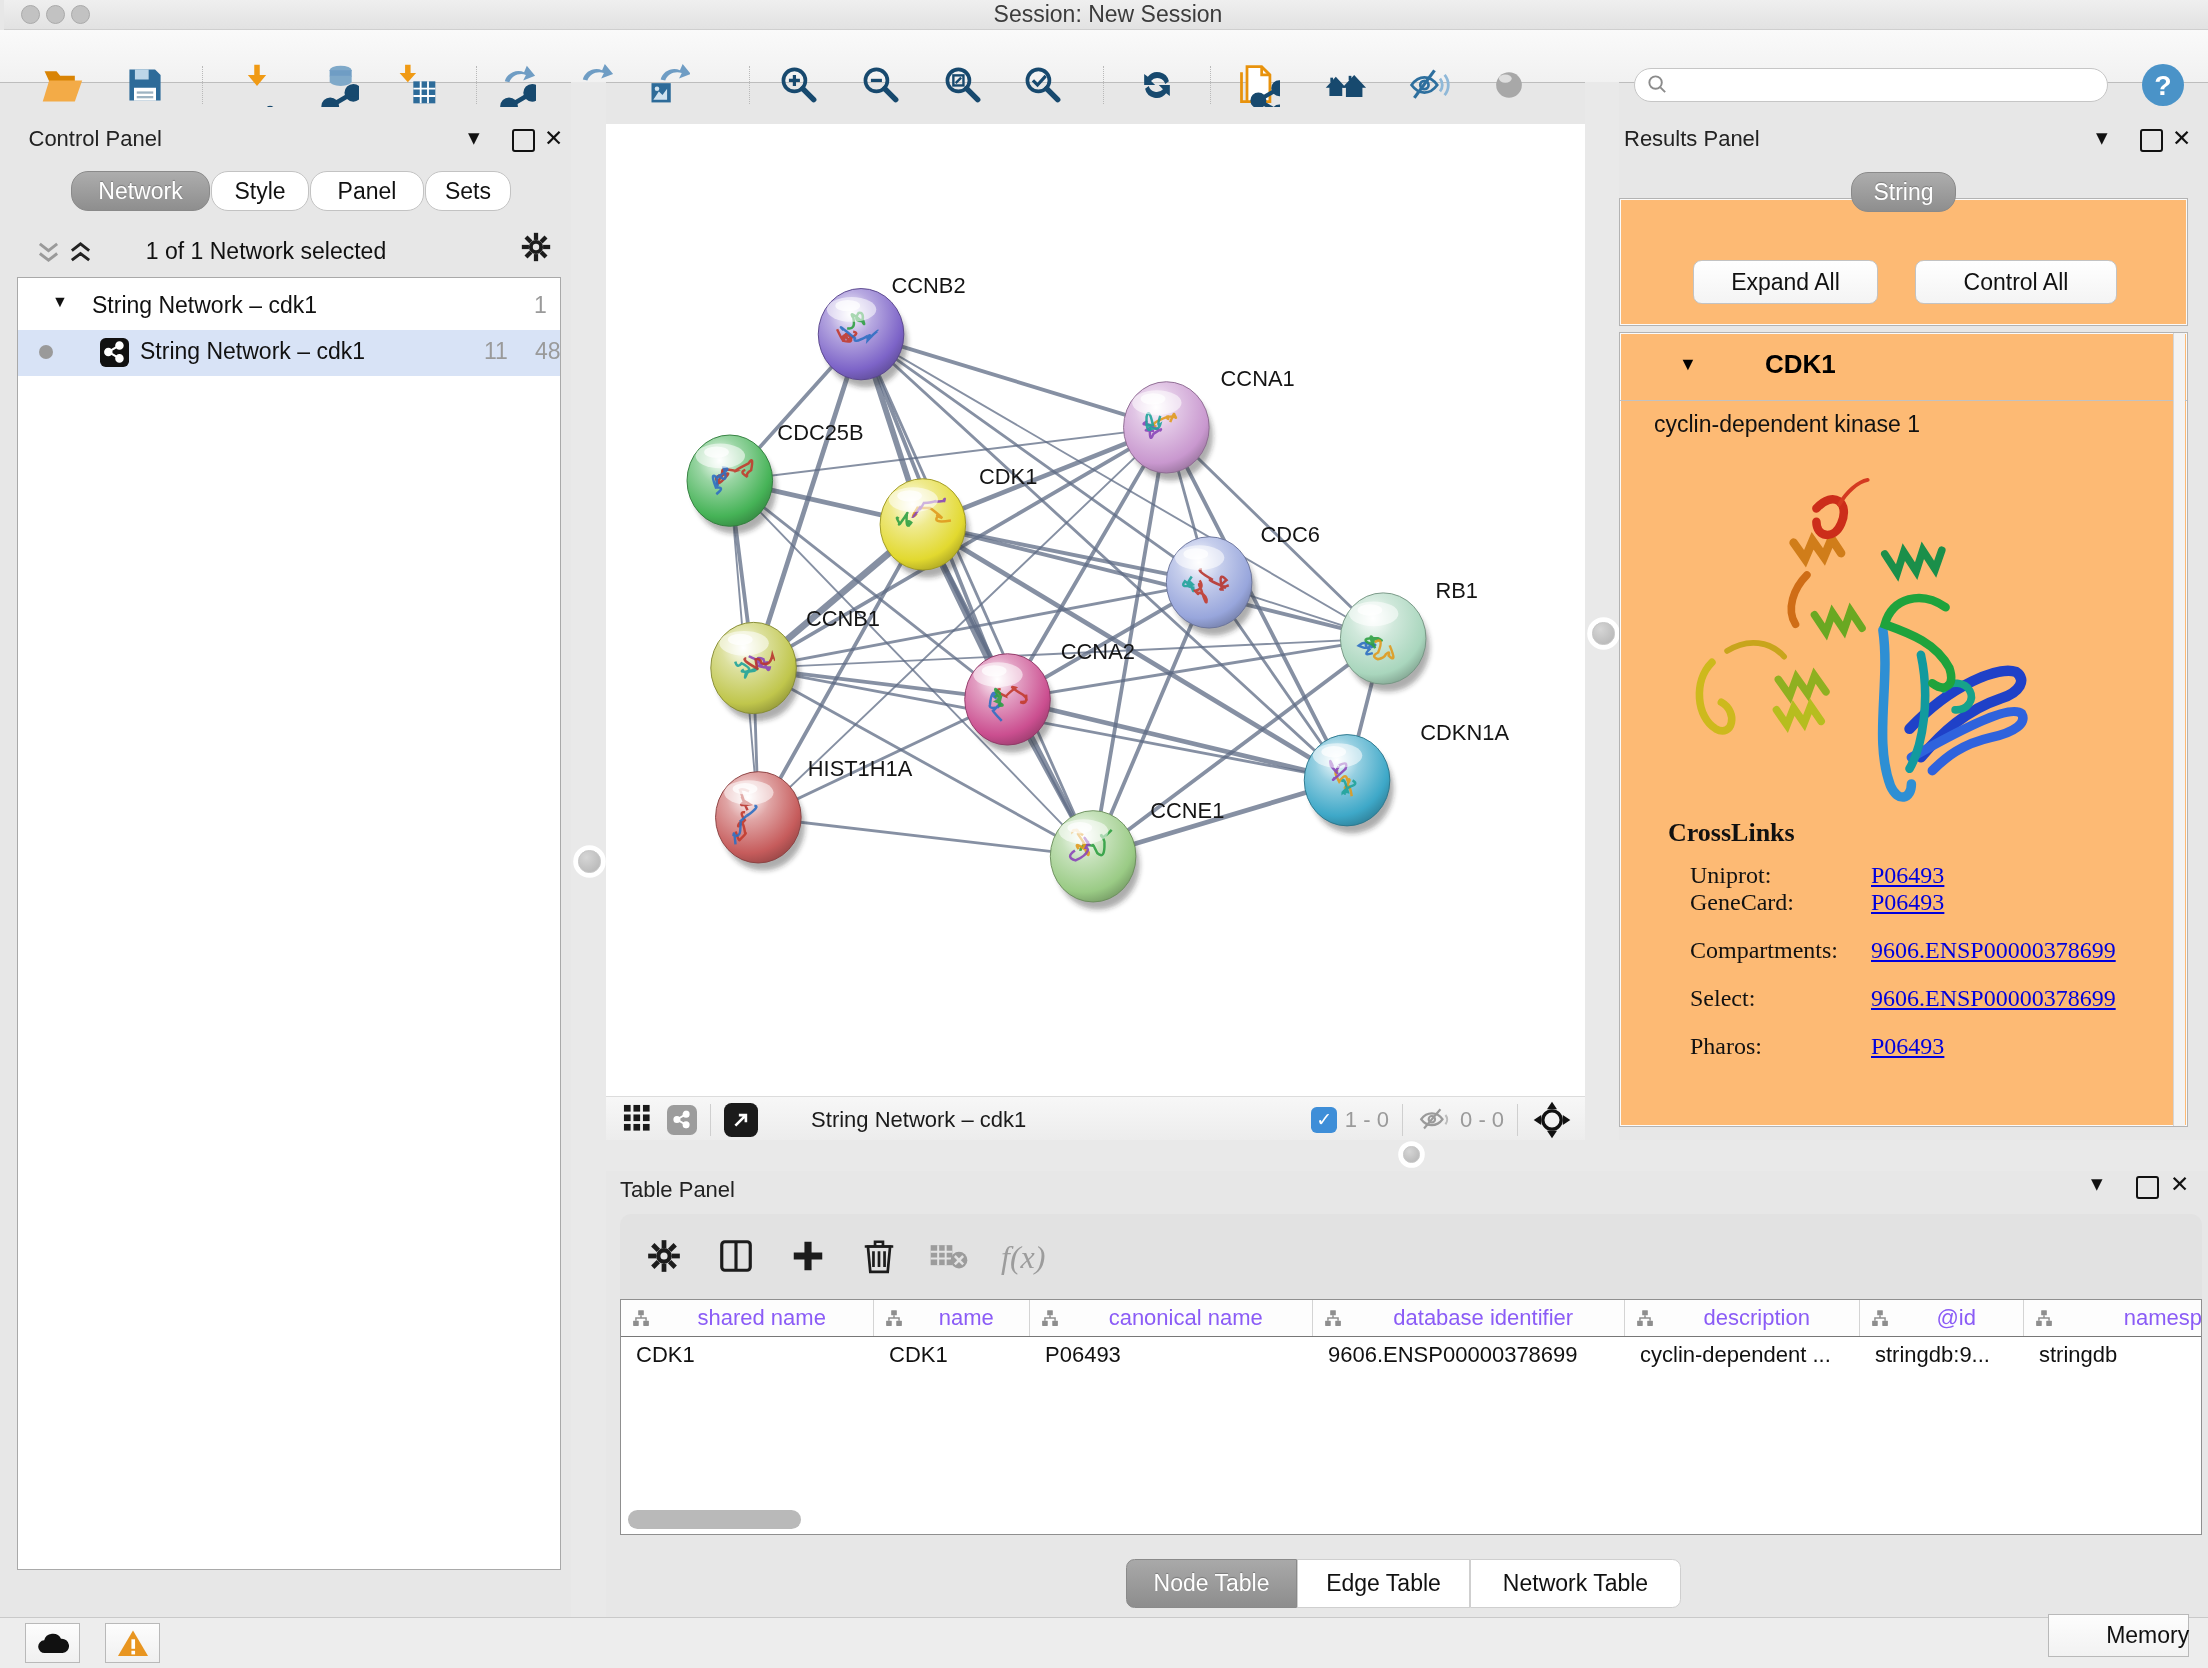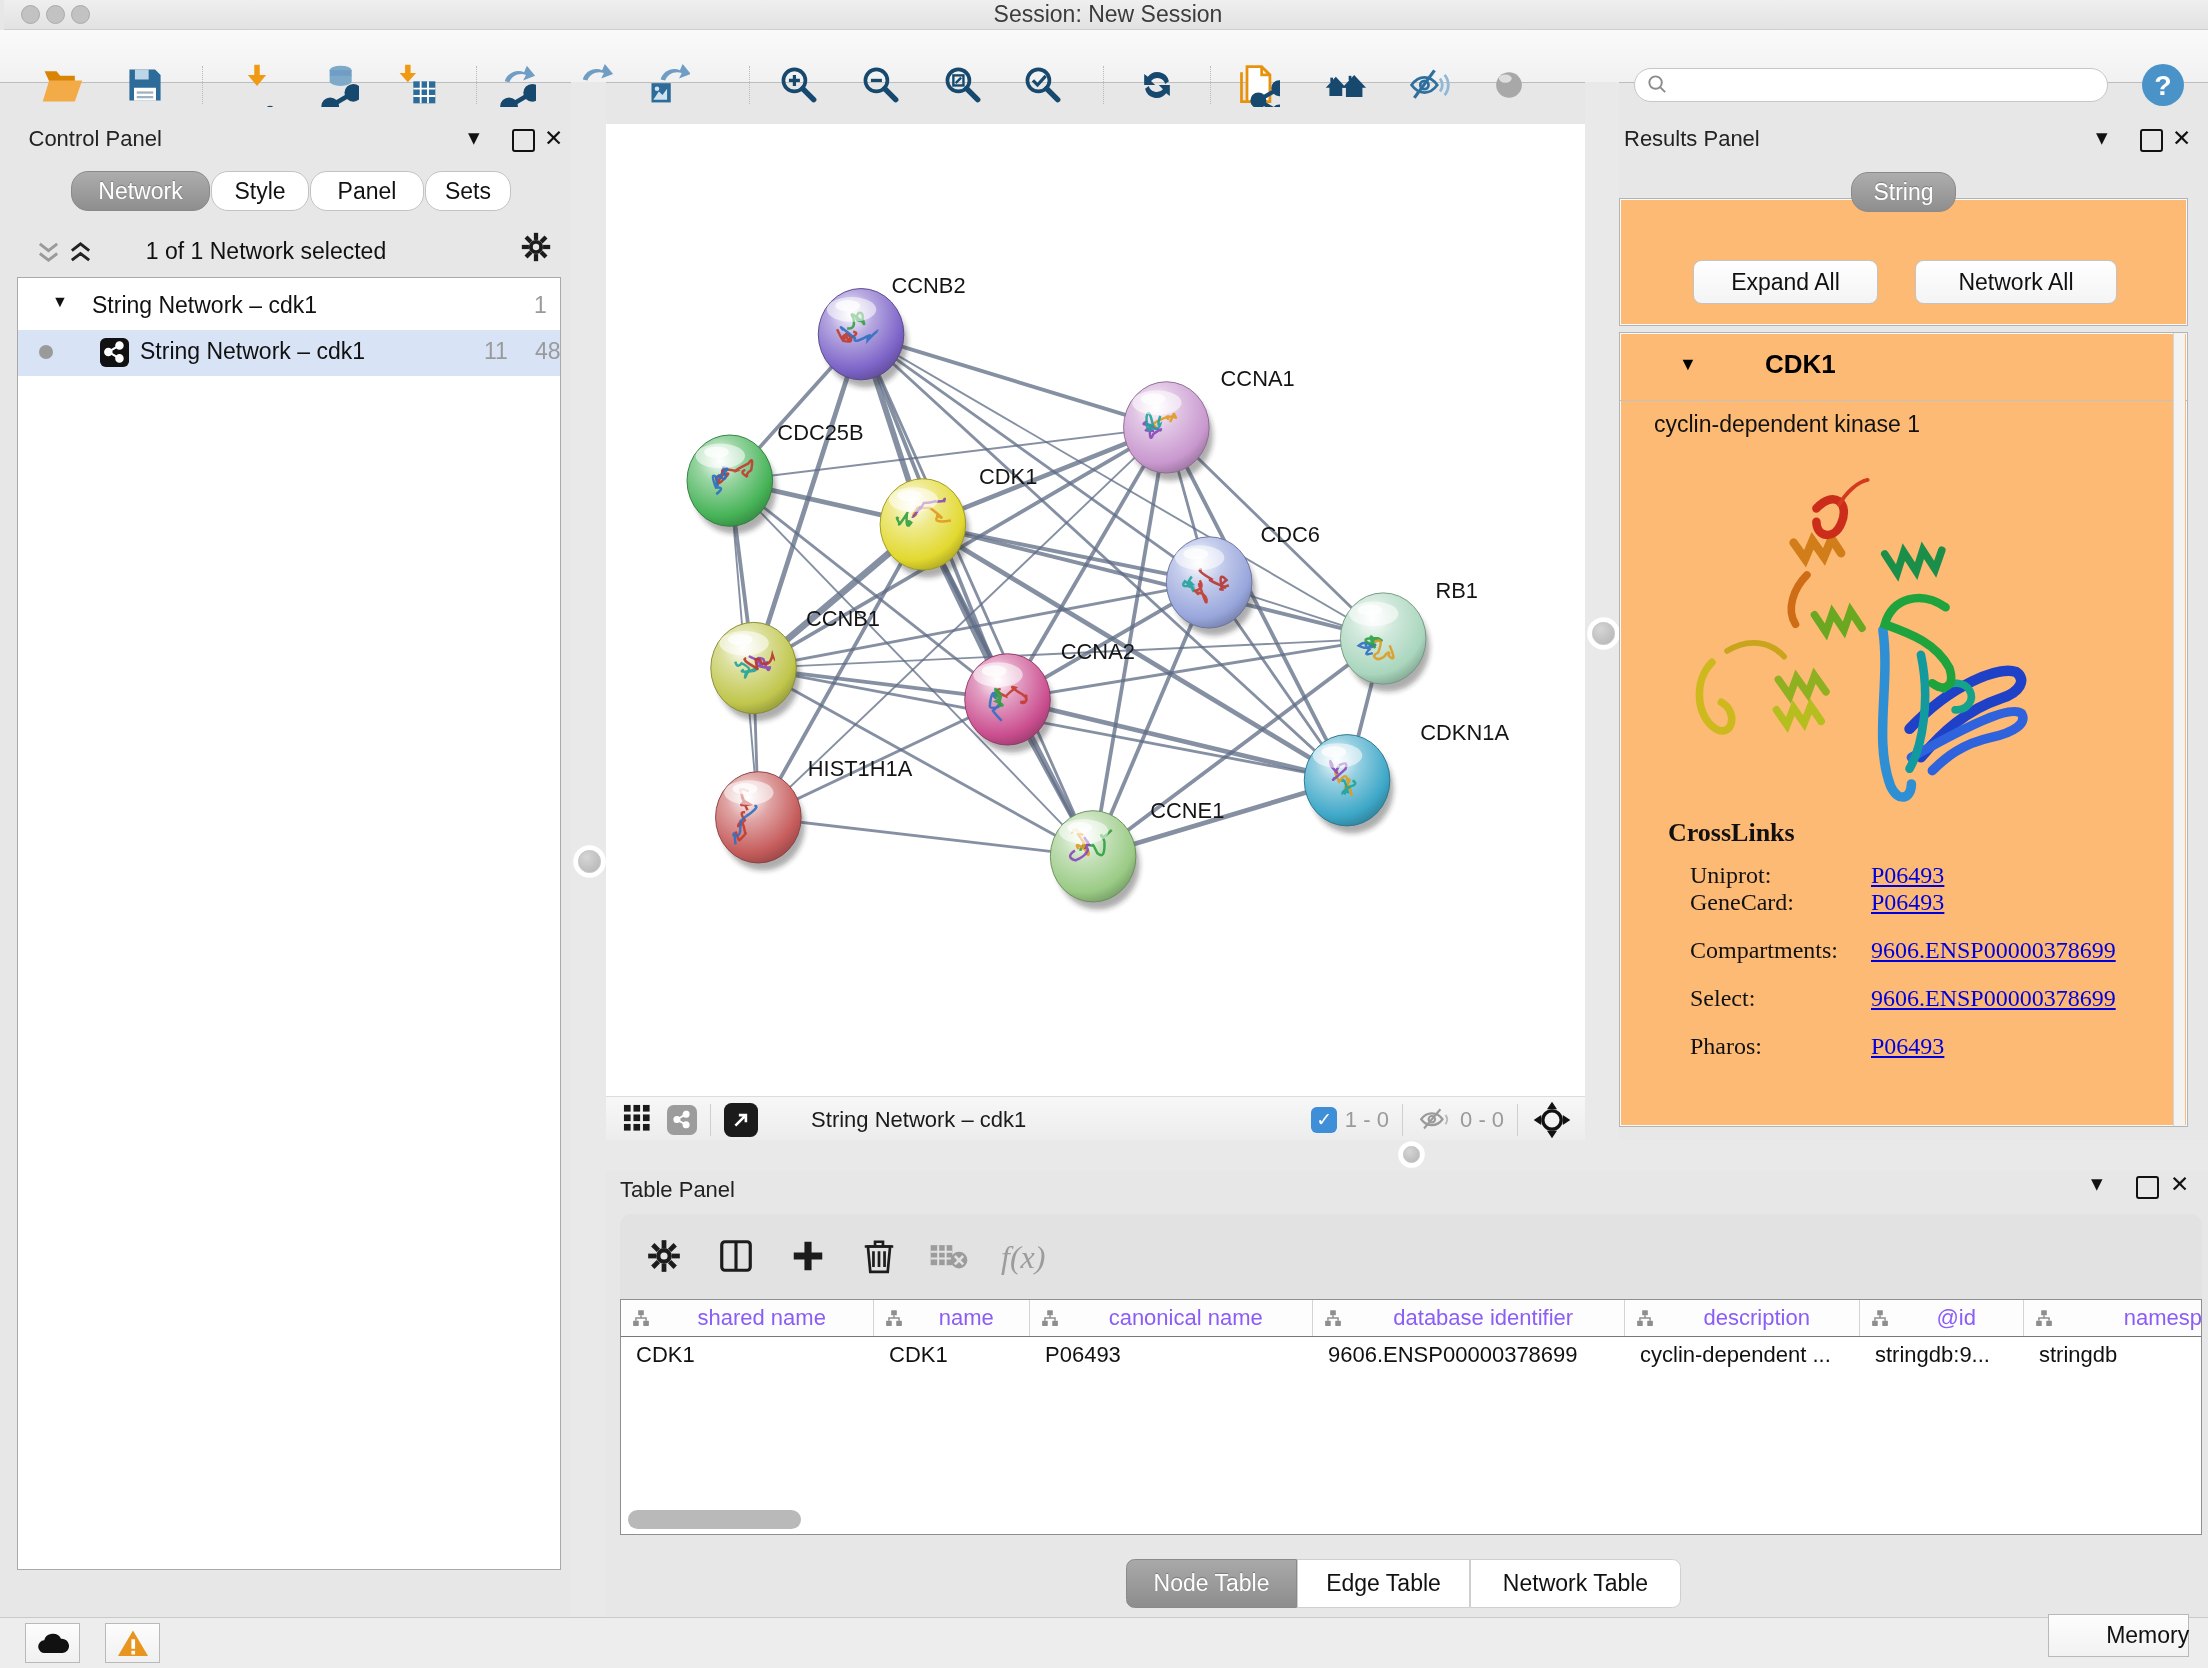--- a/index.html
+++ b/index.html
@@ -613,21 +613,21 @@
 
 <div class="abs panel-title" style="left:1624px;top:126px">Results Panel</div>
 <div class="abs pctl" style="left:2096px;top:124px">▾</div>
 <div class="abs float-box" style="left:2140px;top:129px"></div>
 <div class="abs pctl" style="left:2172px;top:125px;font-weight:bold">✕</div>
 
 <div class="abs tab sel" style="left:1851px;top:172px;width:105px;z-index:3">String</div>
 
 <div class="abs rbox" style="top:198px;height:128px">
   <div class="wbtn abs" style="left:73px;top:61px;width:185px">Expand All</div>
-  <div class="wbtn abs" style="left:295px;top:61px;width:202px">Network All</div>
+  <div class="wbtn abs" style="left:295px;top:61px;width:202px">Control All</div>
 </div>
 
 <div class="abs rbox" style="top:332px;height:795px">
 
   <div class="abs" style="left:0;top:0;width:100%;height:67px;border-bottom:1px solid #c2c2c2">
     <span class="abs" style="left:59px;top:21px;font-size:18px">▼</span>
     <span class="abs" style="left:145px;top:16px;font-size:26px;font-weight:bold">CDK1</span>
   </div>
   <div class="abs" style="left:34px;top:78px;font-size:23px;color:#111">cyclin-dependent kinase 1</div>
 

